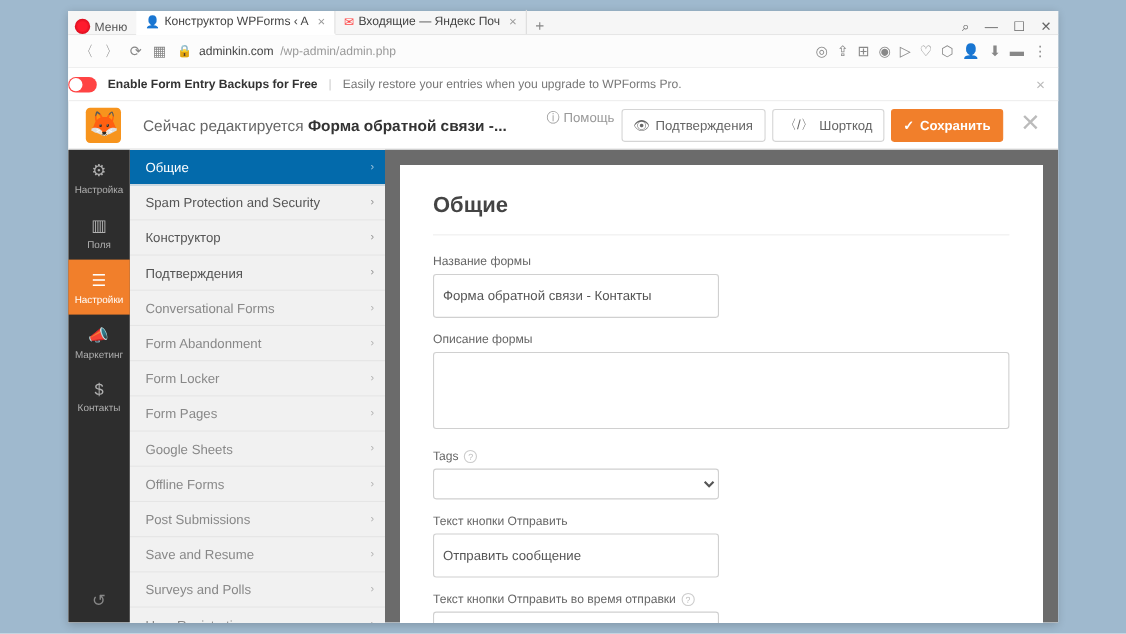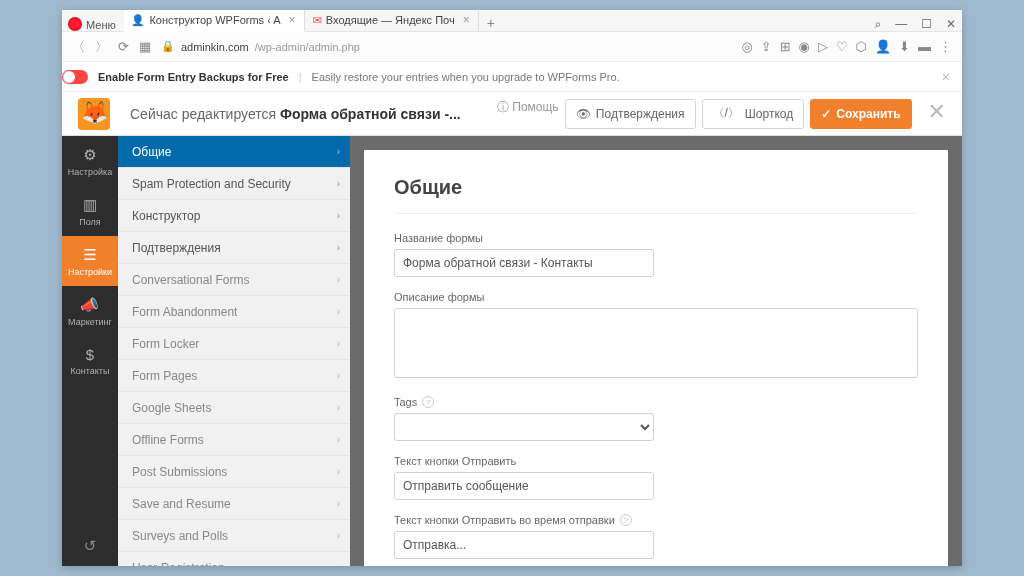--- a/index.html
+++ b/index.html
@@ -42,21 +42,21 @@
 .side-item { height: 32px; display: flex; align-items: center; padding: 0 14px; font-size: 12px; color: #888; border-bottom: 1px solid #e5e5e5; cursor: pointer; position: relative; }
 .side-item.active { background: #036aab; color: #fff; }
 .side-item.enabled { color: #555; }
 .side-item .chev { position: absolute; right: 10px; font-size: 10px; color: inherit; opacity: 0.6; }
 .content-wrap { flex: 1; background: #6b6b6b; padding: 14px 14px 0 14px; overflow: hidden; }
 .content-panel { background: #fff; height: 100%; padding: 26px 30px; overflow-y: auto; }
 .panel-heading { font-size: 20px; color: #444; font-weight: 600; padding-bottom: 14px; border-bottom: 1px solid #eee; margin-bottom: 18px; }
 .field-group { margin-bottom: 14px; }
 .field-label { font-size: 11px; color: #666; margin-bottom: 5px; display: flex; align-items: center; gap: 5px; }
 .help-icon { width: 12px; height: 12px; border: 1px solid #ccc; border-radius: 50%; display: inline-flex; align-items: center; justify-content: center; font-size: 8px; color: #bbb; }
-.text-input { width: 260px; height: 28px; border: 1px solid #d0d0d0; border-radius: 3px; padding: 0 8px; font-size: 12px; color: #555; }
+.text-input { width: 260px; height: 40px; border: 1px solid #d0d0d0; border-radius: 3px; padding: 0 8px; font-size: 12px; color: #555; }
 .textarea-input { width: 100%; height: 70px; border: 1px solid #d0d0d0; border-radius: 3px; padding: 6px 8px; font-size: 12px; resize: none; }
 .select-input { width: 260px; height: 28px; border: 1px solid #d0d0d0; border-radius: 3px; padding: 0 8px; font-size: 12px; color: #555; background: #fff; }
 </style>
 </head>
 <body>
 
 <div class="browser-window">
   <div class="browser-top">
     <div class="opera-logo"></div>
     <span class="menu-text">Меню</span>

